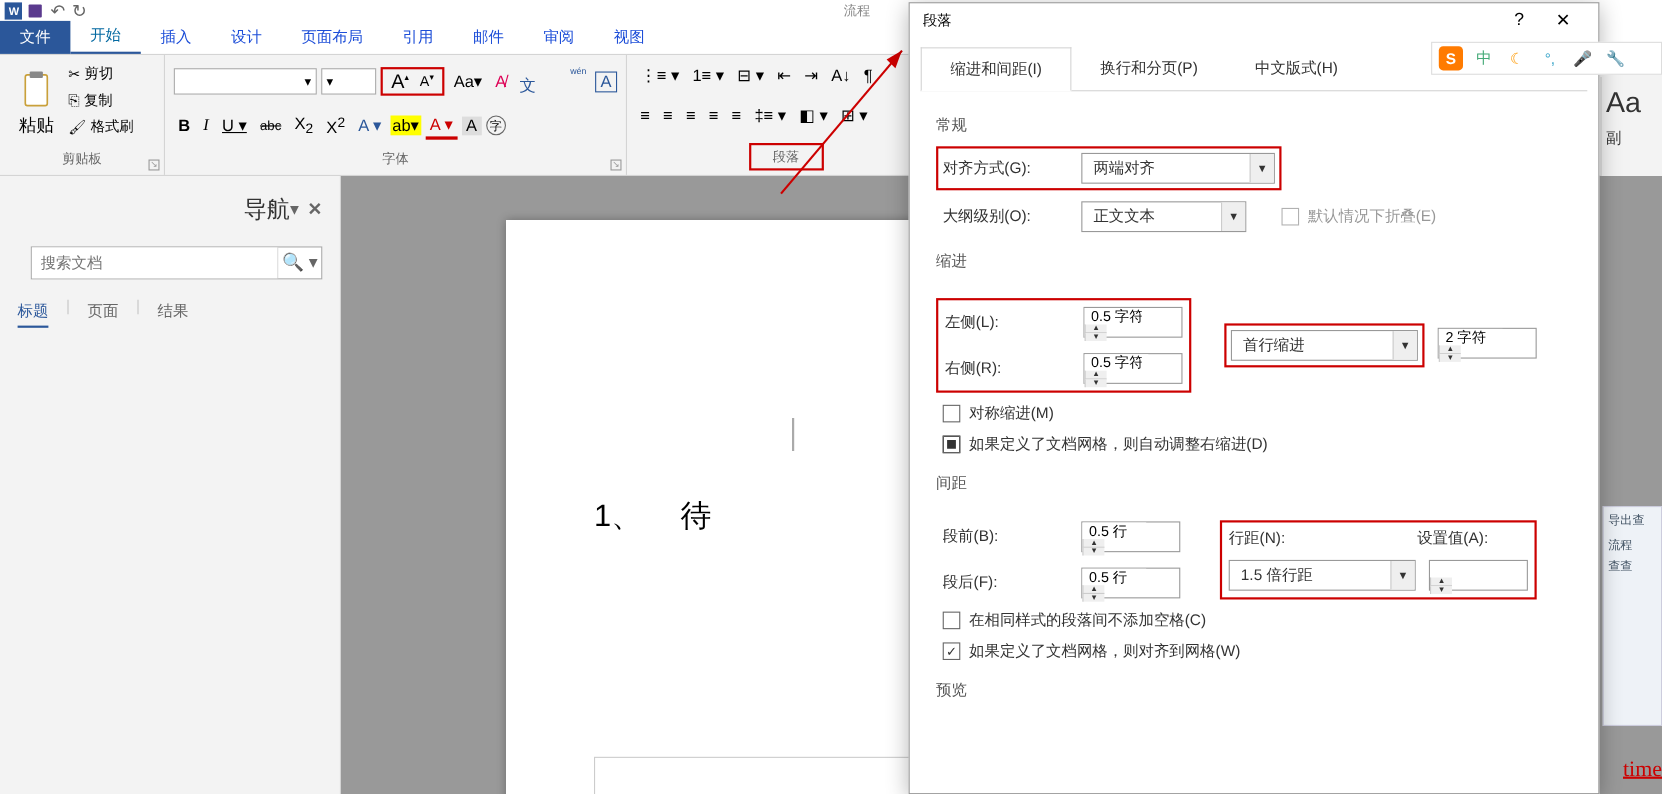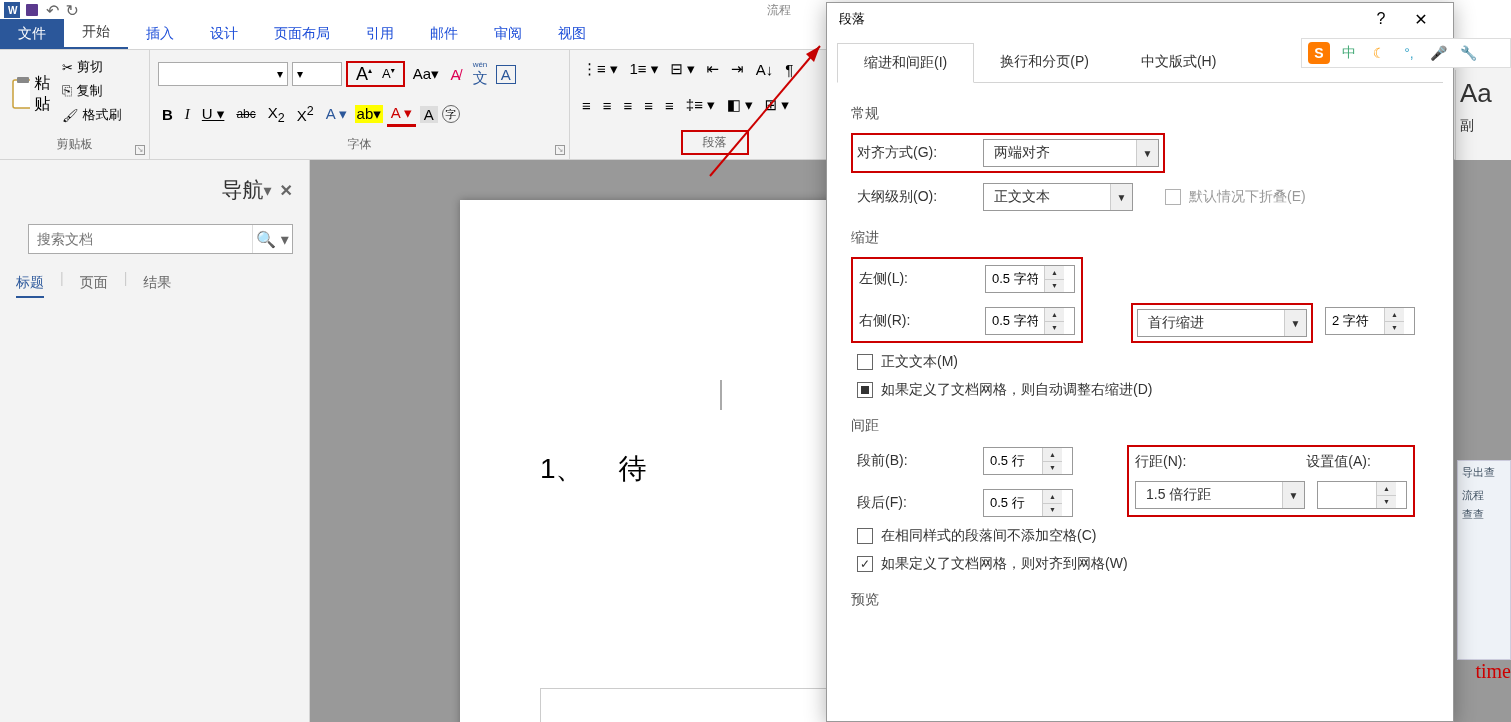--- a/index.html
+++ b/index.html
@@ -5,33 +5,33 @@
 * { box-sizing: border-box; margin: 0; padding: 0; font-family: 'Microsoft YaHei', '微软雅黑', sans-serif; }
 body { width: 1511px; height: 722px; background: #f3f3f3; overflow: hidden; position: relative; }
 
 
 .titlebar { height: 20px; background: #fff; display: flex; align-items: center; padding: 0 4px; }
 
 
 .ribbon-tabs { height: 30px; background: #fff; display: flex; align-items: flex-end; border-bottom: 1px solid #d4d4d4; }
 .ribbon-tab { padding: 6px 18px; font-size: 14px; cursor: pointer; }
 .ribbon-tab.file { background: #2b579a; color: #fff; }
-.ribbon-tab.active { color: #404040; border-bottom: 2px solid #2b579a; }
+.ribbon-tab.active { color: #0369a1; border-bottom: 2px solid #2b579a; }
 .ribbon-tab:not(.file):not(.active) { color: #1d4ed8; }
 
 
 .ribbon { height: 110px; background: #f3f3f3; border-bottom: 1px solid #d4d4d4; display: flex; }
 .ribbon-group { border-right: 1px solid #d4d4d4; padding: 4px 8px; display: flex; flex-direction: column; justify-content: space-between; position: relative; }
 .ribbon-group-label { text-align: center; font-size: 12px; color: #666; padding: 2px 0; }
 .ribbon-group-dialog { position: absolute; bottom: 4px; right: 4px; width: 10px; height: 10px; border: 1px solid #999; font-size: 8px; line-height: 8px; text-align: center; color: #999; }
 
 
 .clipboard { width: 150px; }
 .clipboard-body { display: flex; flex: 1; }
-.paste-btn { width: 50px; display: flex; flex-direction: row; align-items: center; justify-content: center; gap: 4px; cursor: pointer; }
+.paste-btn { width: 50px; display: flex; flex-direction: column; align-items: center; justify-content: center; gap: 4px; cursor: pointer; }
 .clipboard-actions { display: flex; flex-direction: column; gap: 6px; padding: 4px; font-size: 13px; }
 .clipboard-actions div { display: flex; align-items: center; gap: 4px; cursor: pointer; }
 
 
 .font-group { width: 420px; }
 .font-row { display: flex; align-items: center; gap: 4px; padding: 4px 0; }
 .font-name-box { width: 130px; height: 24px; border: 1px solid #aaa; background: #fff; display: flex; align-items: center; padding: 0 4px; font-size: 12px; }
 .font-name-box .dd { margin-left: auto; }
 .font-size-box { width: 50px; height: 24px; border: 1px solid #aaa; background: #fff; display: flex; align-items: center; padding: 0 4px; font-size: 12px; }
 .font-aa-box { border: 2px solid #c00; padding: 0 4px; display: flex; gap: 2px; align-items: center; height: 26px; }
@@ -78,40 +78,40 @@
 .dialog-tabs { display: flex; border-bottom: 1px solid #d4d4d4; margin: 8px 10px 0; }
 .dialog-tab { padding: 10px 26px; font-size: 14px; cursor: pointer; color: #333; }
 .dialog-tab.active { border: 1px solid #d4d4d4; border-bottom: 1px solid #fff; margin-bottom: -1px; background: #fff; }
 .dialog-body { padding: 14px 24px; font-size: 14px; color: #333; display: flex; flex-direction: column; gap: 10px; }
 .section-label { font-size: 14px; color: #555; margin-top: 8px; }
 .form-row { display: flex; align-items: center; gap: 12px; }
 .form-label { width: 114px; text-align: left; }
 .form-combo { display: flex; border: 1px solid #999; height: 28px; background: #fff; }
 .form-combo .val { padding: 0 10px; display: flex; align-items: center; flex: 1; }
 .form-combo .dd { width: 22px; border-left: 1px solid #ccc; background: #efefef; display: flex; align-items: center; justify-content: center; cursor: pointer; font-size: 10px; }
-.form-spinner { display: flex; border: 1px solid #999; height: 28px; width: 90px; background: #fff; }
+.form-spinner { display: flex; border: 1px solid #999; height: 28px; width: 90px; background: #fff; flex-direction: column; }
 .form-spinner input { width: 58px; border: none; padding: 0 6px; font-size: 13px; outline: none; }
 .form-spinner .spin { width: 20px; display: flex; flex-direction: column; }
 .form-spinner .spin div { flex: 1; border-left: 1px solid #ccc; background: #efefef; display: flex; align-items: center; justify-content: center; font-size: 7px; cursor: pointer; }
 .form-spinner .spin div:first-child { border-bottom: 1px solid #ccc; }
 .form-check { display: flex; align-items: center; gap: 8px; }
 .checkbox { width: 16px; height: 16px; border: 1px solid #666; display: flex; align-items: center; justify-content: center; font-size: 12px; }
 .checkbox.indeterminate { background: #333; box-shadow: inset 0 0 0 3px #fff; }
 .checkbox.checked::after { content: '✓'; color: #333; }
 .red-box { border: 2px solid #c00; }
-.indent-grid { display: flex; gap: 48px; align-items: flex-end; }
+.indent-grid { display: flex; gap: 30px; align-items: center; margin-top: 14px; }
 .indent-left-col { display: flex; flex-direction: column; gap: 14px; }
 .indent-right-col { display: flex; flex-direction: column; gap: 10px; }
 
 
 .ime-bar { position: absolute; top: 38px; right: 0; width: 210px; height: 30px; background: #fff; border: 1px solid #ddd; z-index: 20; display: flex; align-items: center; gap: 8px; padding: 0 6px; }
 .ime-icon { width: 22px; height: 22px; display: flex; align-items: center; justify-content: center; font-size: 14px; }
 .styles-preview { position: absolute; top: 70px; right: 0; width: 56px; height: 90px; background: #f3f3f3; border-left: 1px solid #d4d4d4; z-index: 3; font-size: 22px; font-family: serif; padding: 8px 4px; color: #333; overflow: hidden; }
 .side-panel { position: absolute; top: 460px; right: 0; width: 54px; height: 200px; background: #eef2f7; border: 1px solid #ccd; z-index: 3; font-size: 11px; padding: 4px; overflow: hidden; color: #456; }
-.time-text { position: absolute; top: 660px; right: 0; font-size: 20px; color: #c00; font-family: serif; z-index: 3; }
+.time-text { position: absolute; top: 688px; right: 0; font-size: 20px; color: #c00; font-family: serif; z-index: 3; text-decoration: underline; }
 
 svg { display: block; }
 </style>
 </head>
 <body>
 
 <div class="titlebar">
   <span>
     <svg width="16" height="16">
         <rect width="16" height="16" fill="#2b579a"></rect>
@@ -179,21 +179,21 @@
       <div class="font-size-box">
           <span></span>
           <span class="dd">▾</span>
         </div>
       <div class="font-aa-box">
         <span class="font-btn" style="font-size:18px;">A<sup style="font-size:8px;">▴</sup></span>
         <span class="font-btn" style="font-size:13px;">A<sup style="font-size:8px;">▾</sup></span>
       </div>
       <span class="font-btn">Aa▾</span>
       <span class="font-btn" style="color:#d05;">A̸</span>
-      <span class="font-btn" style="color:#2b579a;"><span style="font-size:8px;display:block;">wén</span>文</span>
+      <span class="font-btn" style="color:#2b579a;"><span style="font-size:8px;display:block;margin-left:46px;">wén</span>文</span>
       <span class="font-btn" style="border:1px solid #2b579a;color:#2b579a;padding:0 4px;">A</span>
     </div>
     <div class="font-row">
       <span class="font-btn bold">B</span>
       <span class="font-btn italic">I</span>
       <span class="font-btn underline">U ▾</span>
       <span class="font-btn strike">abc</span>
       <span class="font-btn">X<sub>2</sub></span>
       <span class="font-btn">X<sup>2</sup></span>
       <span class="font-btn" style="color:#2b579a;">A ▾</span>
@@ -359,21 +359,21 @@
             <span class="spin">
                 <div>▲</div>
                 <div>▼</div>
               </span>
           </div>
         </div>
       </div>
     </div>
     <div class="form-check" style="margin-left:6px;">
       <span class="checkbox"></span>
-      <span>正文文本(M)</span>
+      <span>对称缩进(M)</span>
     </div>
     <div class="form-check" style="margin-left:6px;">
       <span class="checkbox indeterminate"></span>
       <span>如果定义了文档网格，则自动调整右缩进(D)</span>
     </div>
 
     <div class="section-label">间距</div>
     <div class="indent-grid">
       <div class="indent-left-col" style="padding:0 6px;">
         <div class="form-row">

